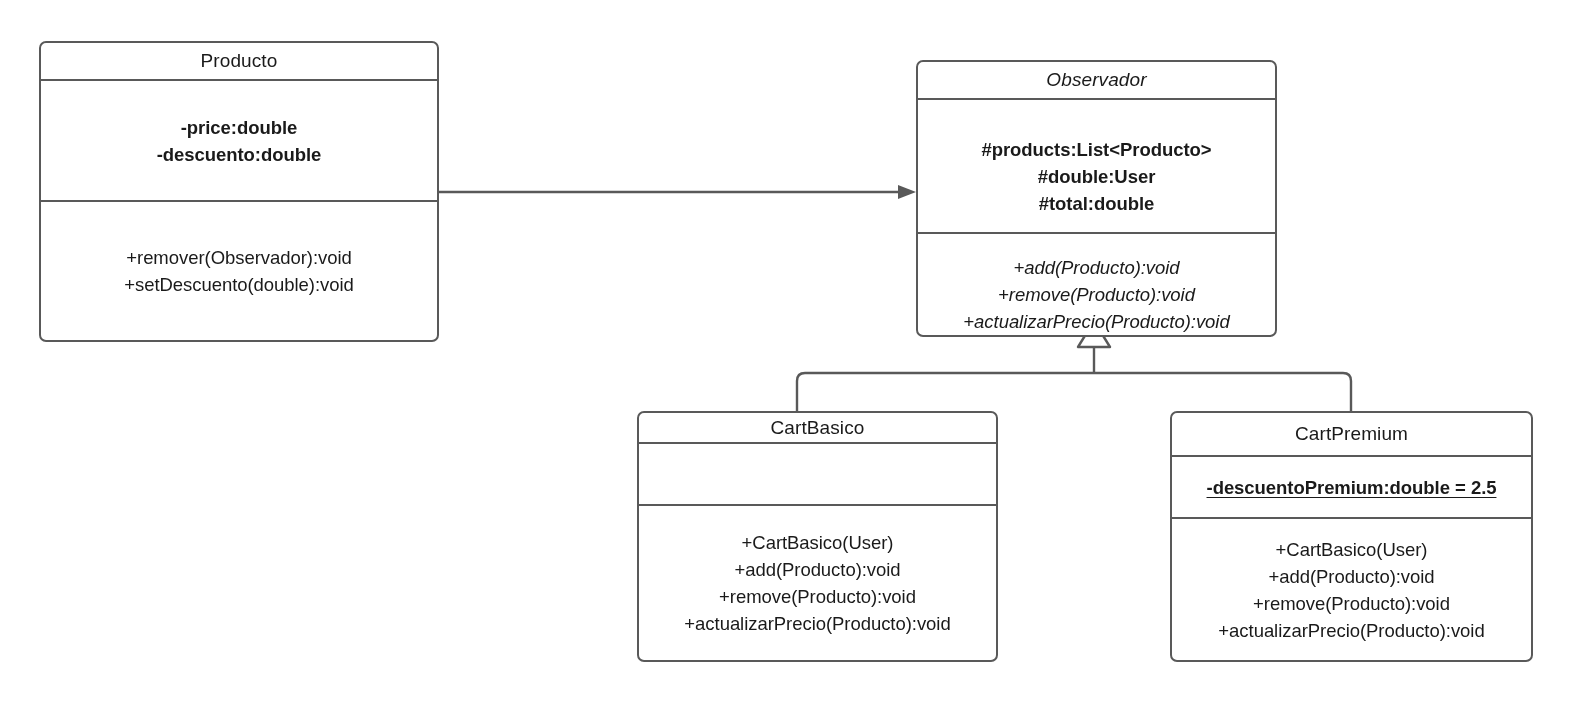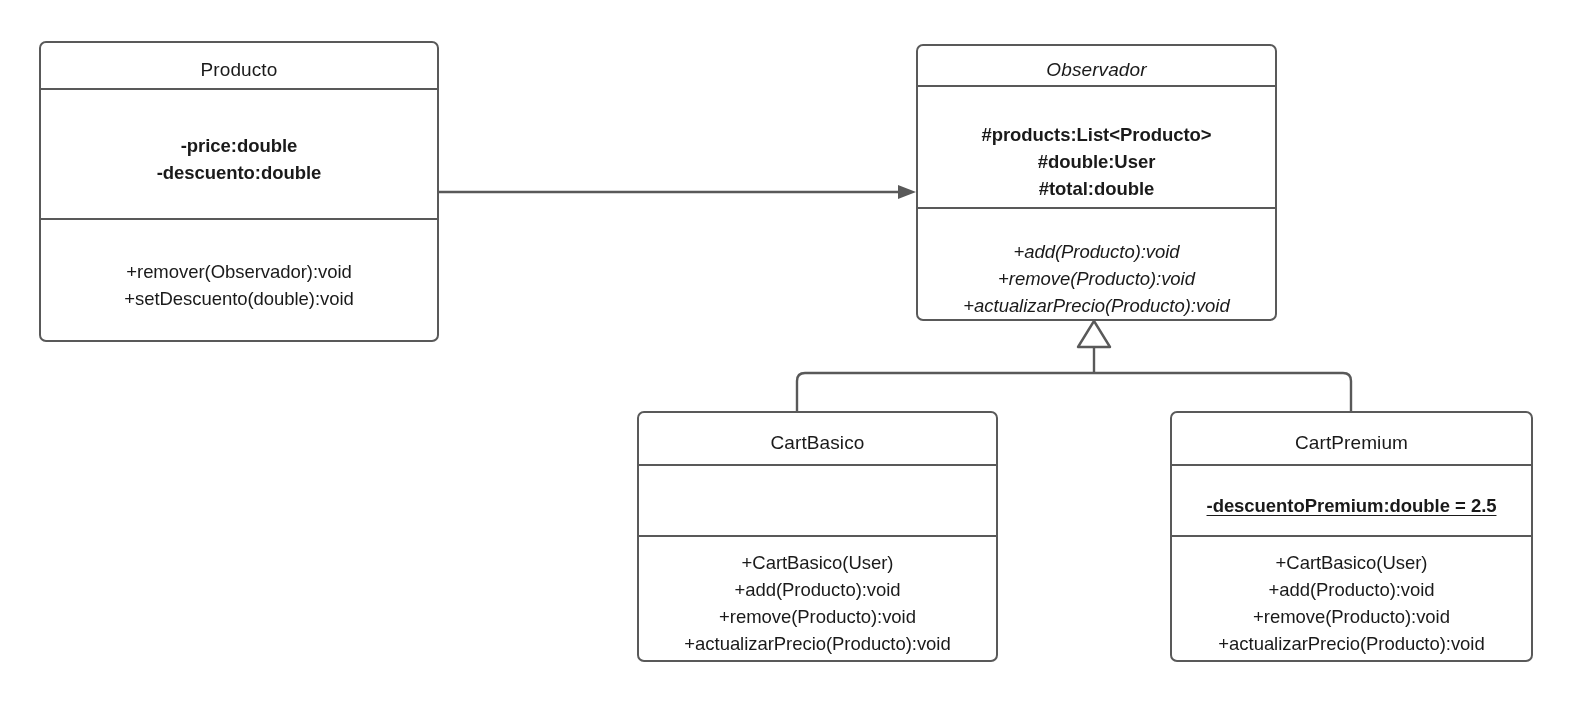--- a/index.html
+++ b/index.html
@@ -42,21 +42,20 @@
     overflow: hidden;
   }
   .compartment {
     box-sizing: border-box;
     display: flex;
     flex-direction: column;
     align-items: center;
     justify-content: center;
     text-align: center;
     padding: 0 6px;
-    margin-top: 9px;
   }
   .compartment.name-compartment {
     border-bottom: 2px solid #595959;
   }
   .compartment.attrs-compartment {
     border-bottom: 2px solid #595959;
     font-weight: bold;
   }
   .class-name {
     font-size: 19px;
@@ -117,42 +116,42 @@
       </div>
     </div>
     <div class="compartment methods-compartment" style="flex:1;">
       <div class="member-list">
         <div class="member">+remover(Observador):void</div>
         <div class="member">+setDescuento(double):void</div>
       </div>
     </div>
   </div>
 
-  <div class="uml-class" style="left:916px; top:44px; width:361px; height:277px;gap:20px;">
+  <div class="uml-class" style="left:916px; top:60px; width:361px; height:277px;gap:20px;">
     <div class="compartment name-compartment" style="height:41px;">
       <div class="class-name abstract">Observador</div>
     </div>
     <div class="compartment attrs-compartment" style="height:122px;">
       <div class="member-list">
         <div class="member">#products:List&lt;Producto&gt;</div>
         <div class="member">#double:User</div>
         <div class="member">#total:double</div>
       </div>
     </div>
     <div class="compartment methods-compartment" style="flex:1;">
       <div class="member-list">
         <div class="member abstract">+add(Producto):void</div>
         <div class="member abstract">+remove(Producto):void</div>
         <div class="member abstract">+actualizarPrecio(Producto):void</div>
       </div>
     </div>
   </div>
 
   <div class="uml-class" style="left:637px; top:411px; width:361px; height:251px;">
-    <div class="compartment name-compartment" style="height:44px;">
+    <div class="compartment name-compartment" style="height:31px;">
       <div class="class-name">CartBasico</div>
     </div>
     <div class="compartment attrs-compartment" style="height:62px;">
       <div class="member-list"></div>
     </div>
     <div class="compartment methods-compartment" style="flex:1;">
       <div class="member-list">
         <div class="member">+CartBasico(User)</div>
         <div class="member">+add(Producto):void</div>
         <div class="member">+remove(Producto):void</div>

